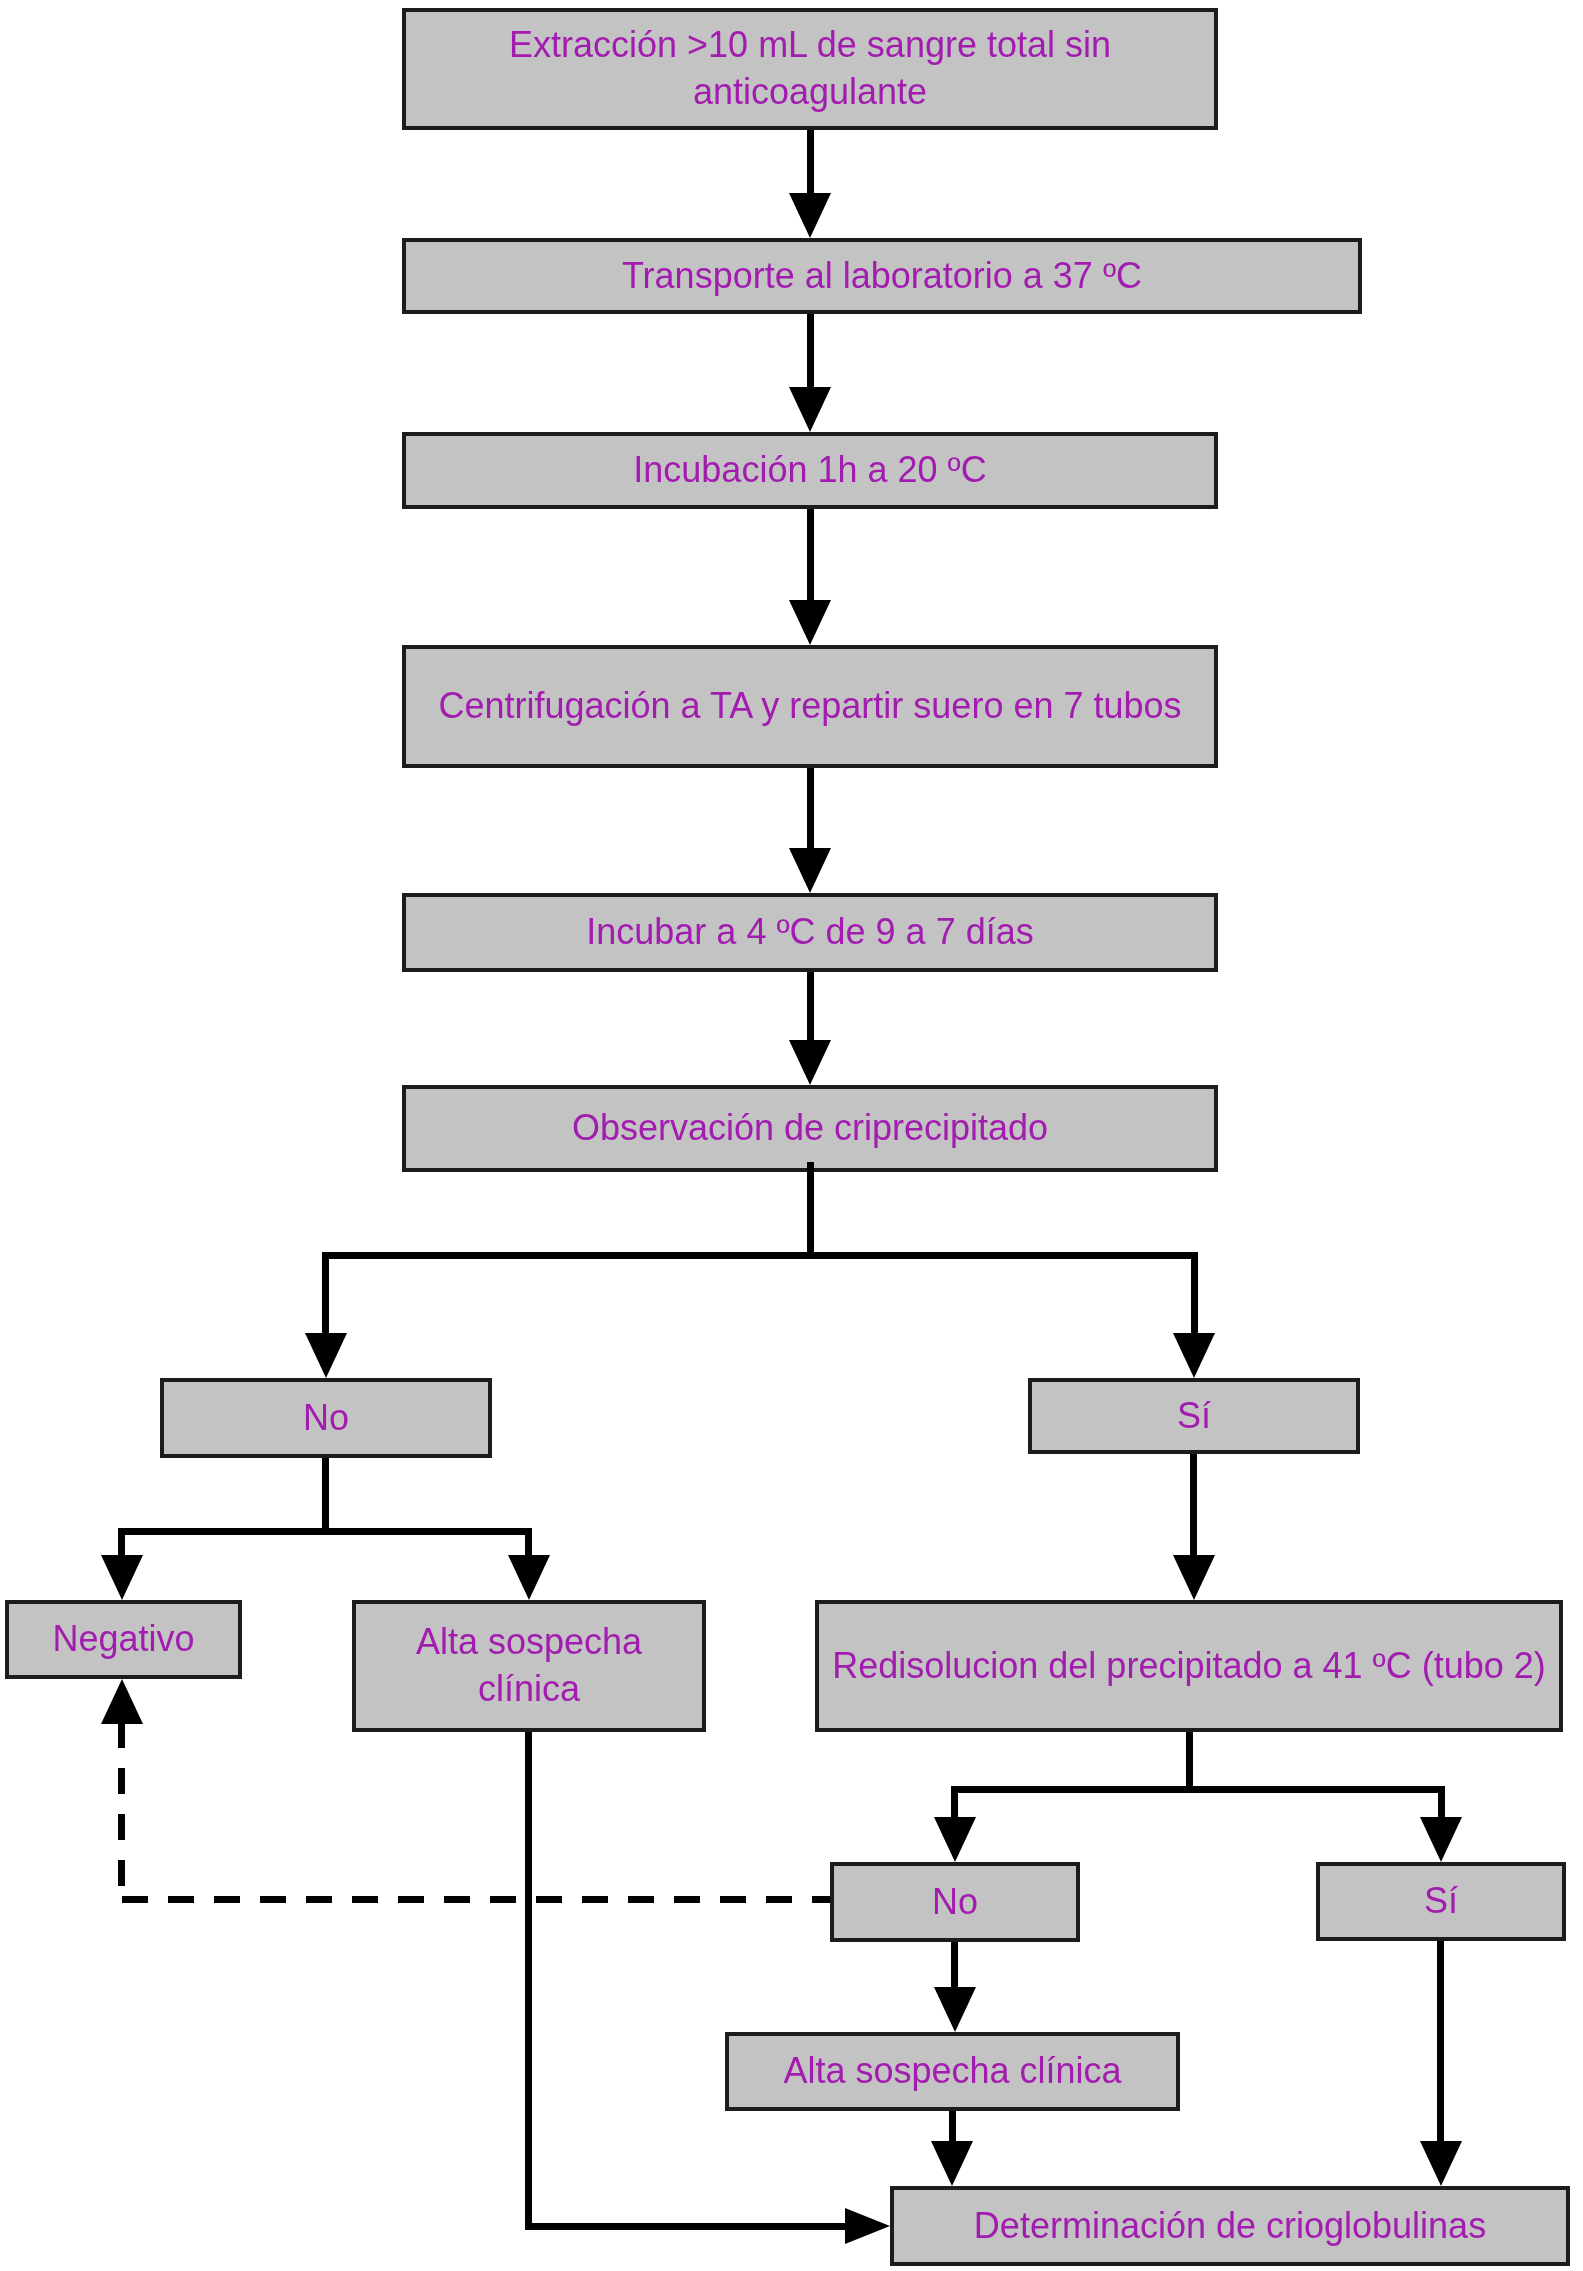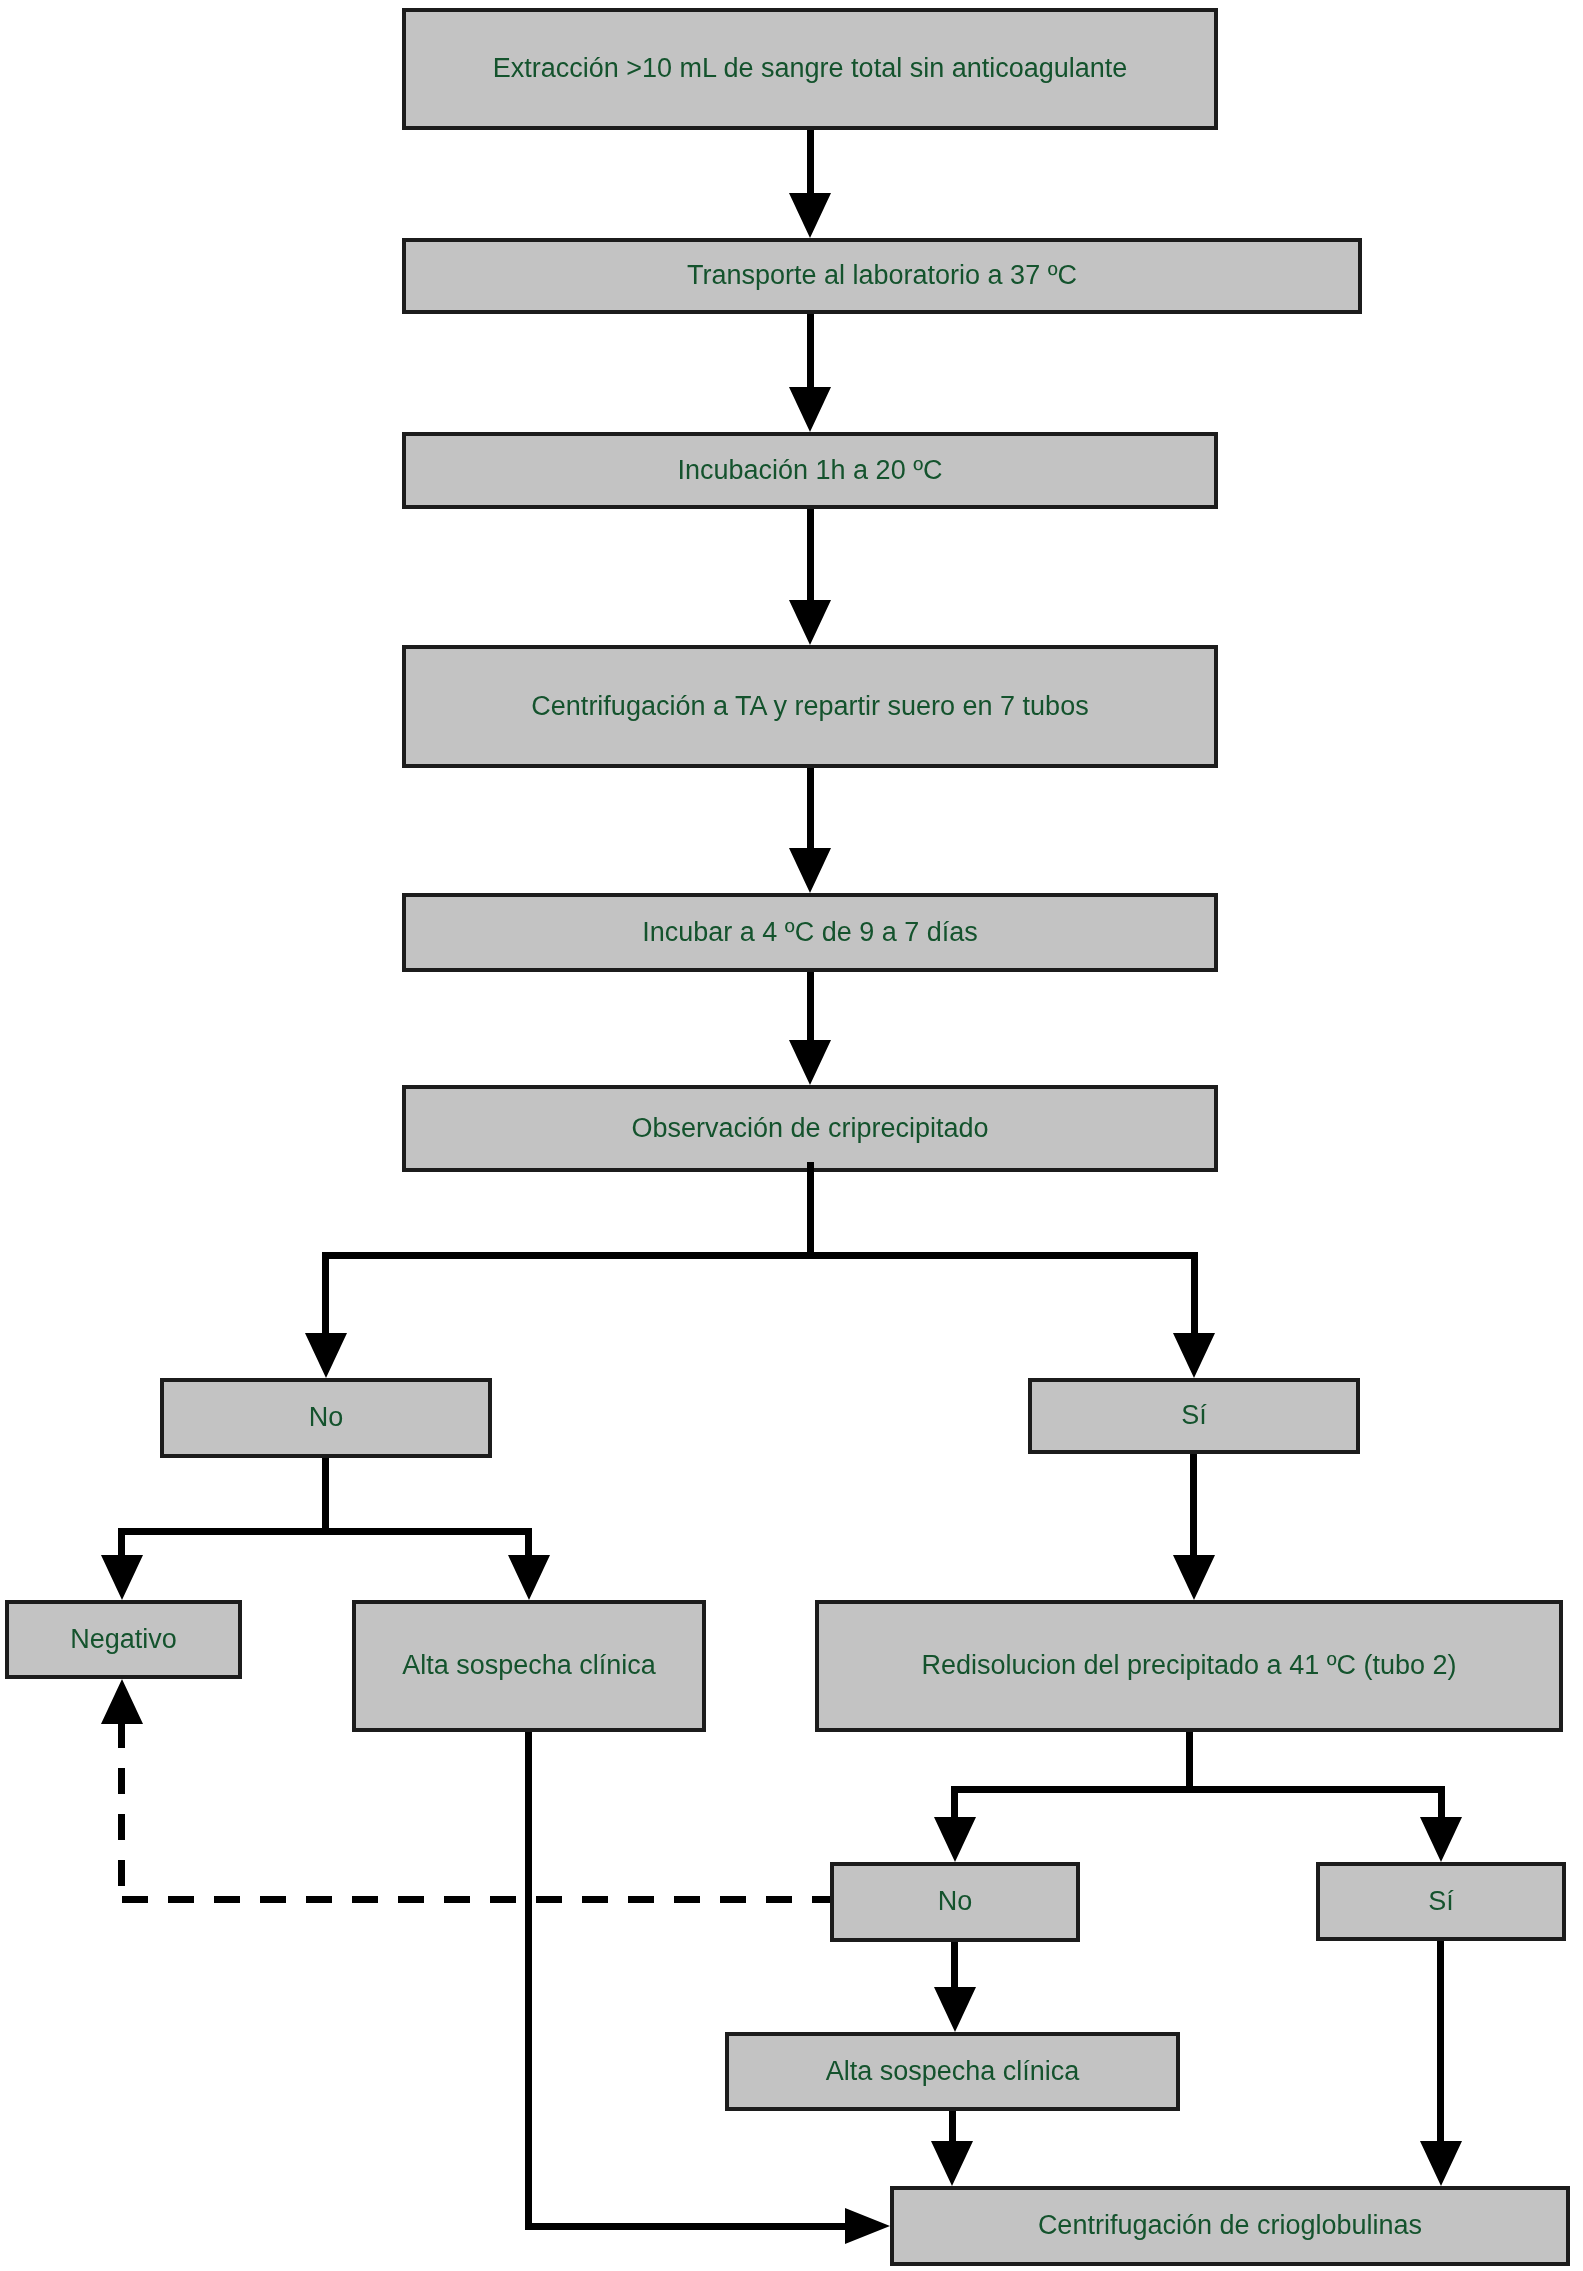--- a/index.html
+++ b/index.html
@@ -17,23 +17,23 @@
   }
   .node {
     position: absolute;
     box-sizing: border-box;
     background: var(--node-fill, #c3c3c3);
     border: 4px solid var(--node-border, #1c1c1c);
     display: flex;
     align-items: center;
     justify-content: center;
     text-align: center;
-    font-size: 27px;
+    font-size: 36px;
     line-height: 1.3;
-    color: #14532d;
+    color: #a21caf;
     padding: 4px 12px;
   }
   .line {
     position: absolute;
     background: var(--connector, #000000);
   }
   .dash-h {
     position: absolute;
     height: 7px;
     background: repeating-linear-gradient(90deg, var(--connector, #000) 0 26px, transparent 26px 46px);
@@ -119,21 +119,21 @@
 
   <div class="node" style="left:1316px; top:1862px; width:250px; height:79px;">
     <span>Sí</span>
   </div>
 
   <div class="node" style="left:725px; top:2032px; width:455px; height:79px;">
     <span>Alta sospecha clínica</span>
   </div>
 
   <div class="node" style="left:890px; top:2186px; width:680px; height:80px;">
-    <span>Centrifugación de crioglobulinas</span>
+    <span>Determinación de crioglobulinas</span>
   </div>
 
   <div class="line" style="left:807px; top:130px; width:7px; height:70px;"></div>
   <div class="arr-d" style="left:789px; top:193px;"></div>
 
   <div class="line" style="left:807px; top:314px; width:7px; height:78px;"></div>
   <div class="arr-d" style="left:789px; top:387px;"></div>
 
   <div class="line" style="left:807px; top:509px; width:7px; height:95px;"></div>
   <div class="arr-d" style="left:789px; top:600px;"></div>

